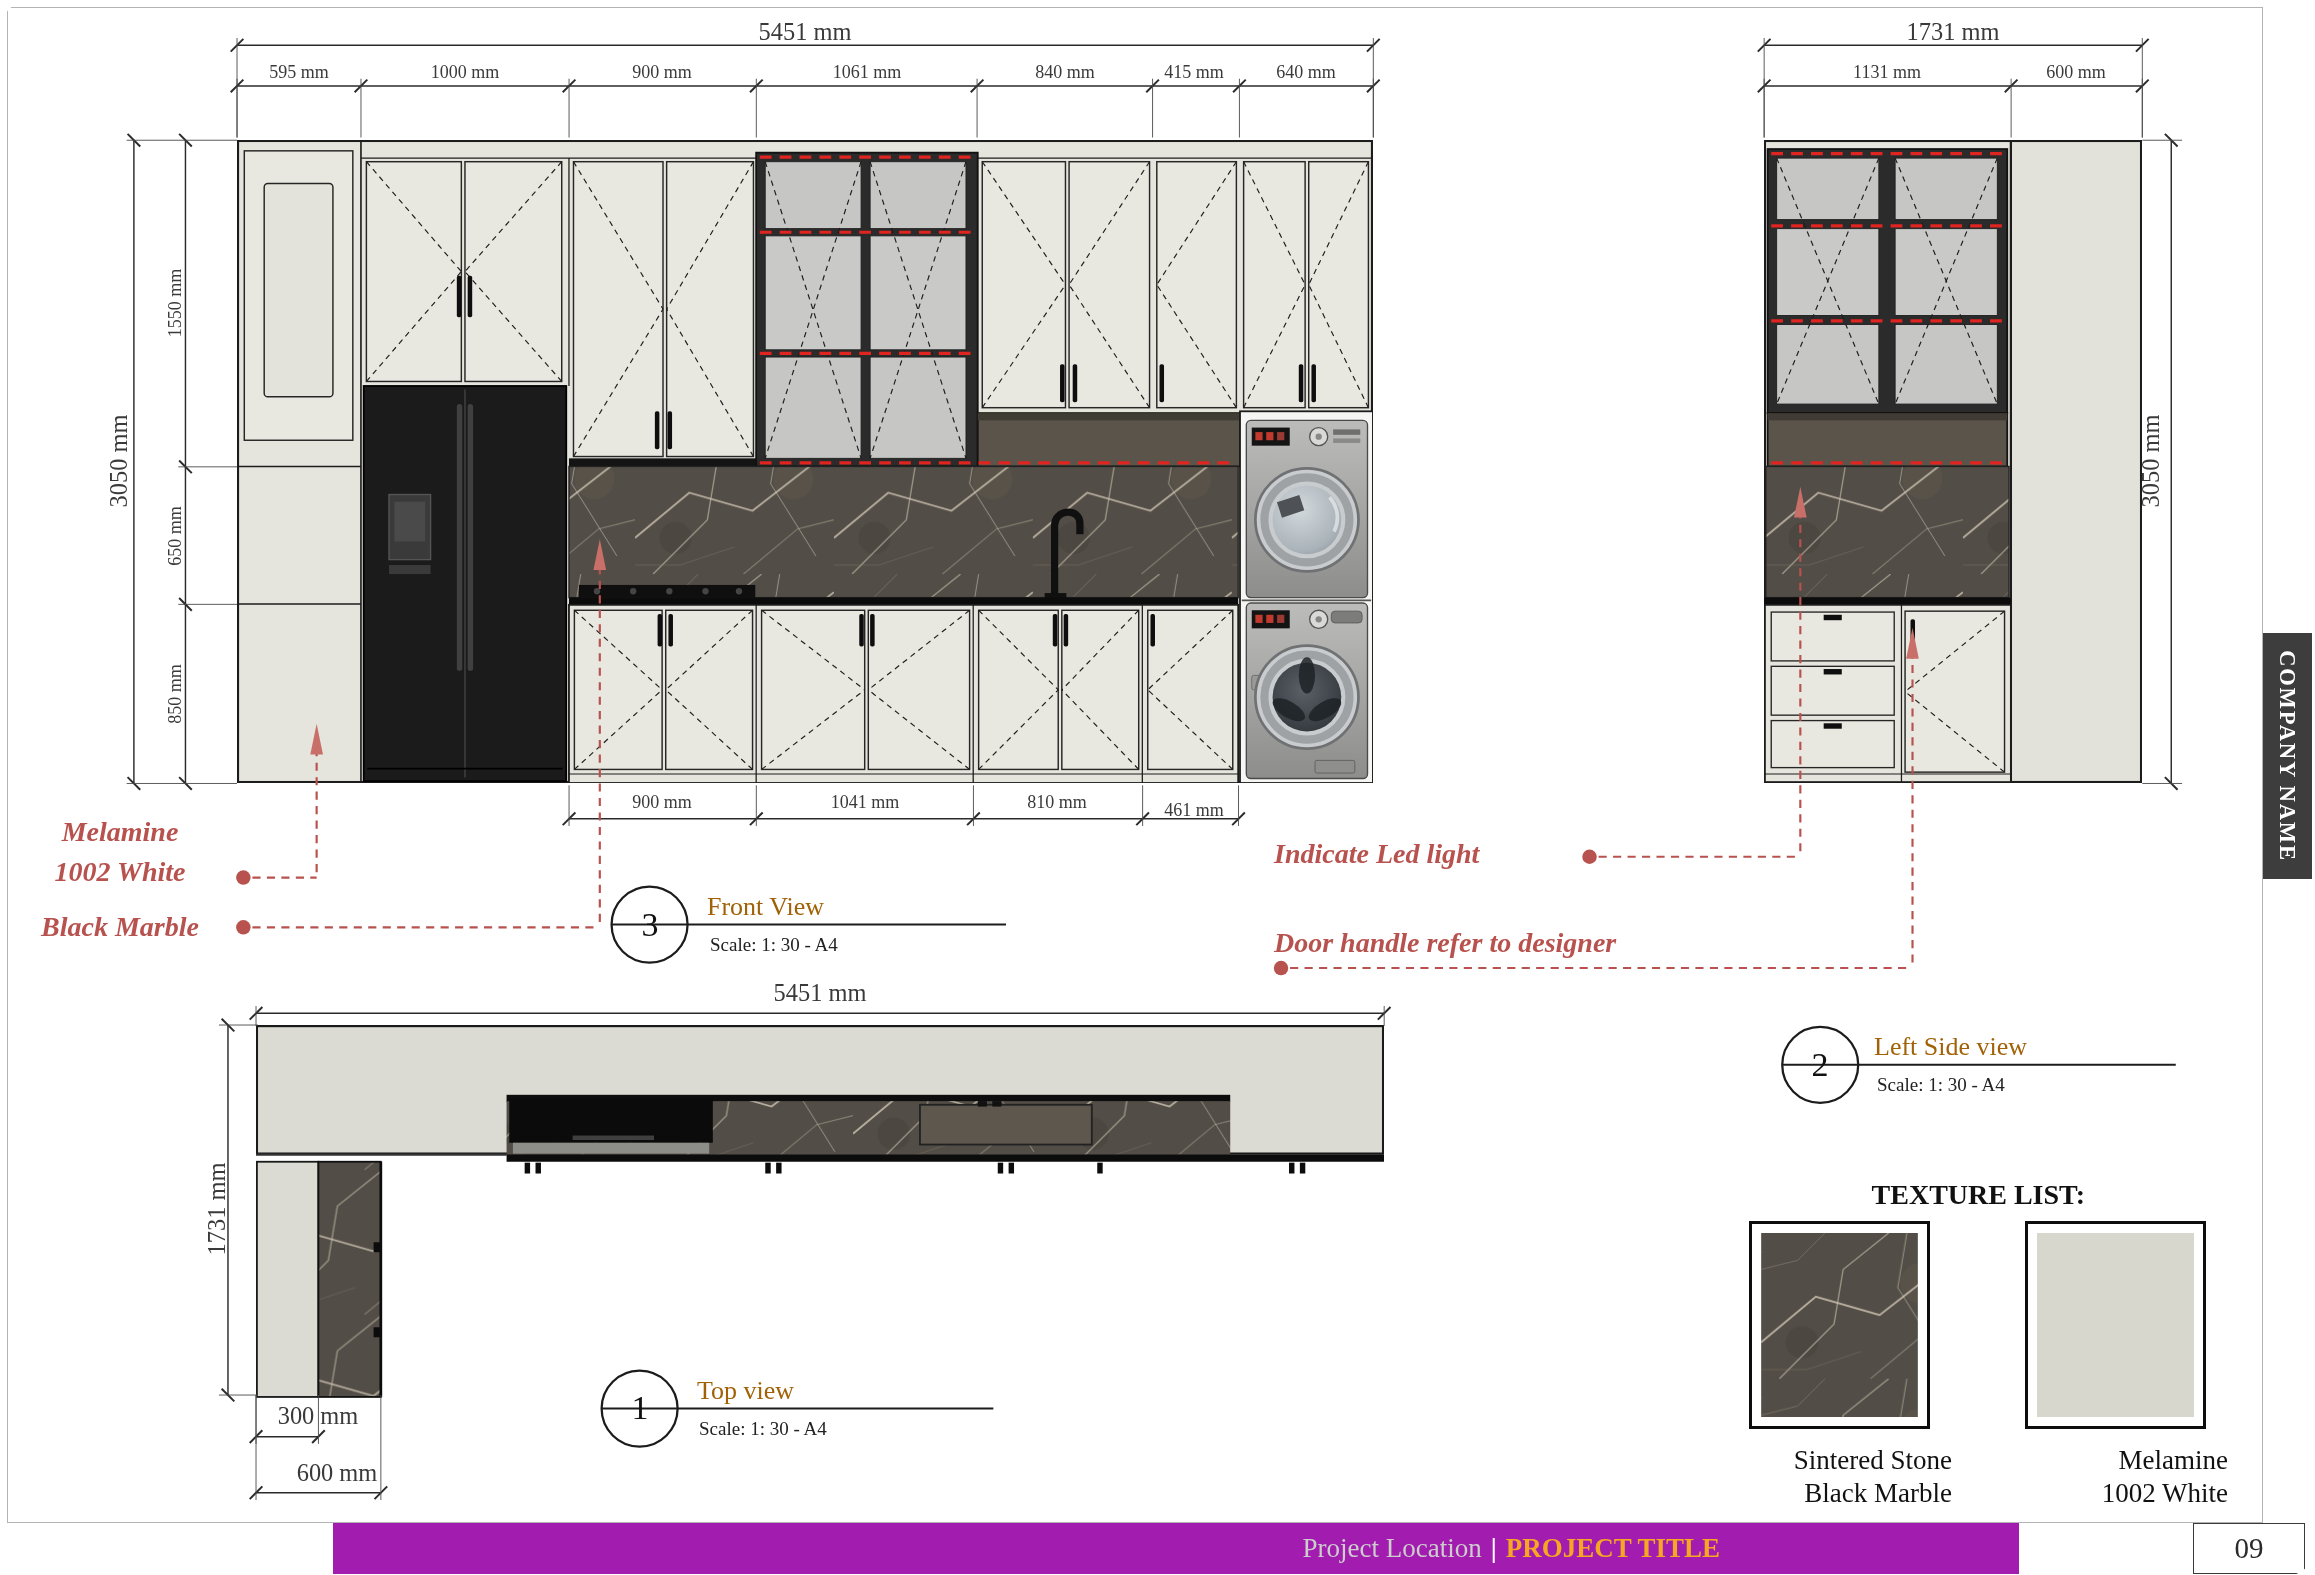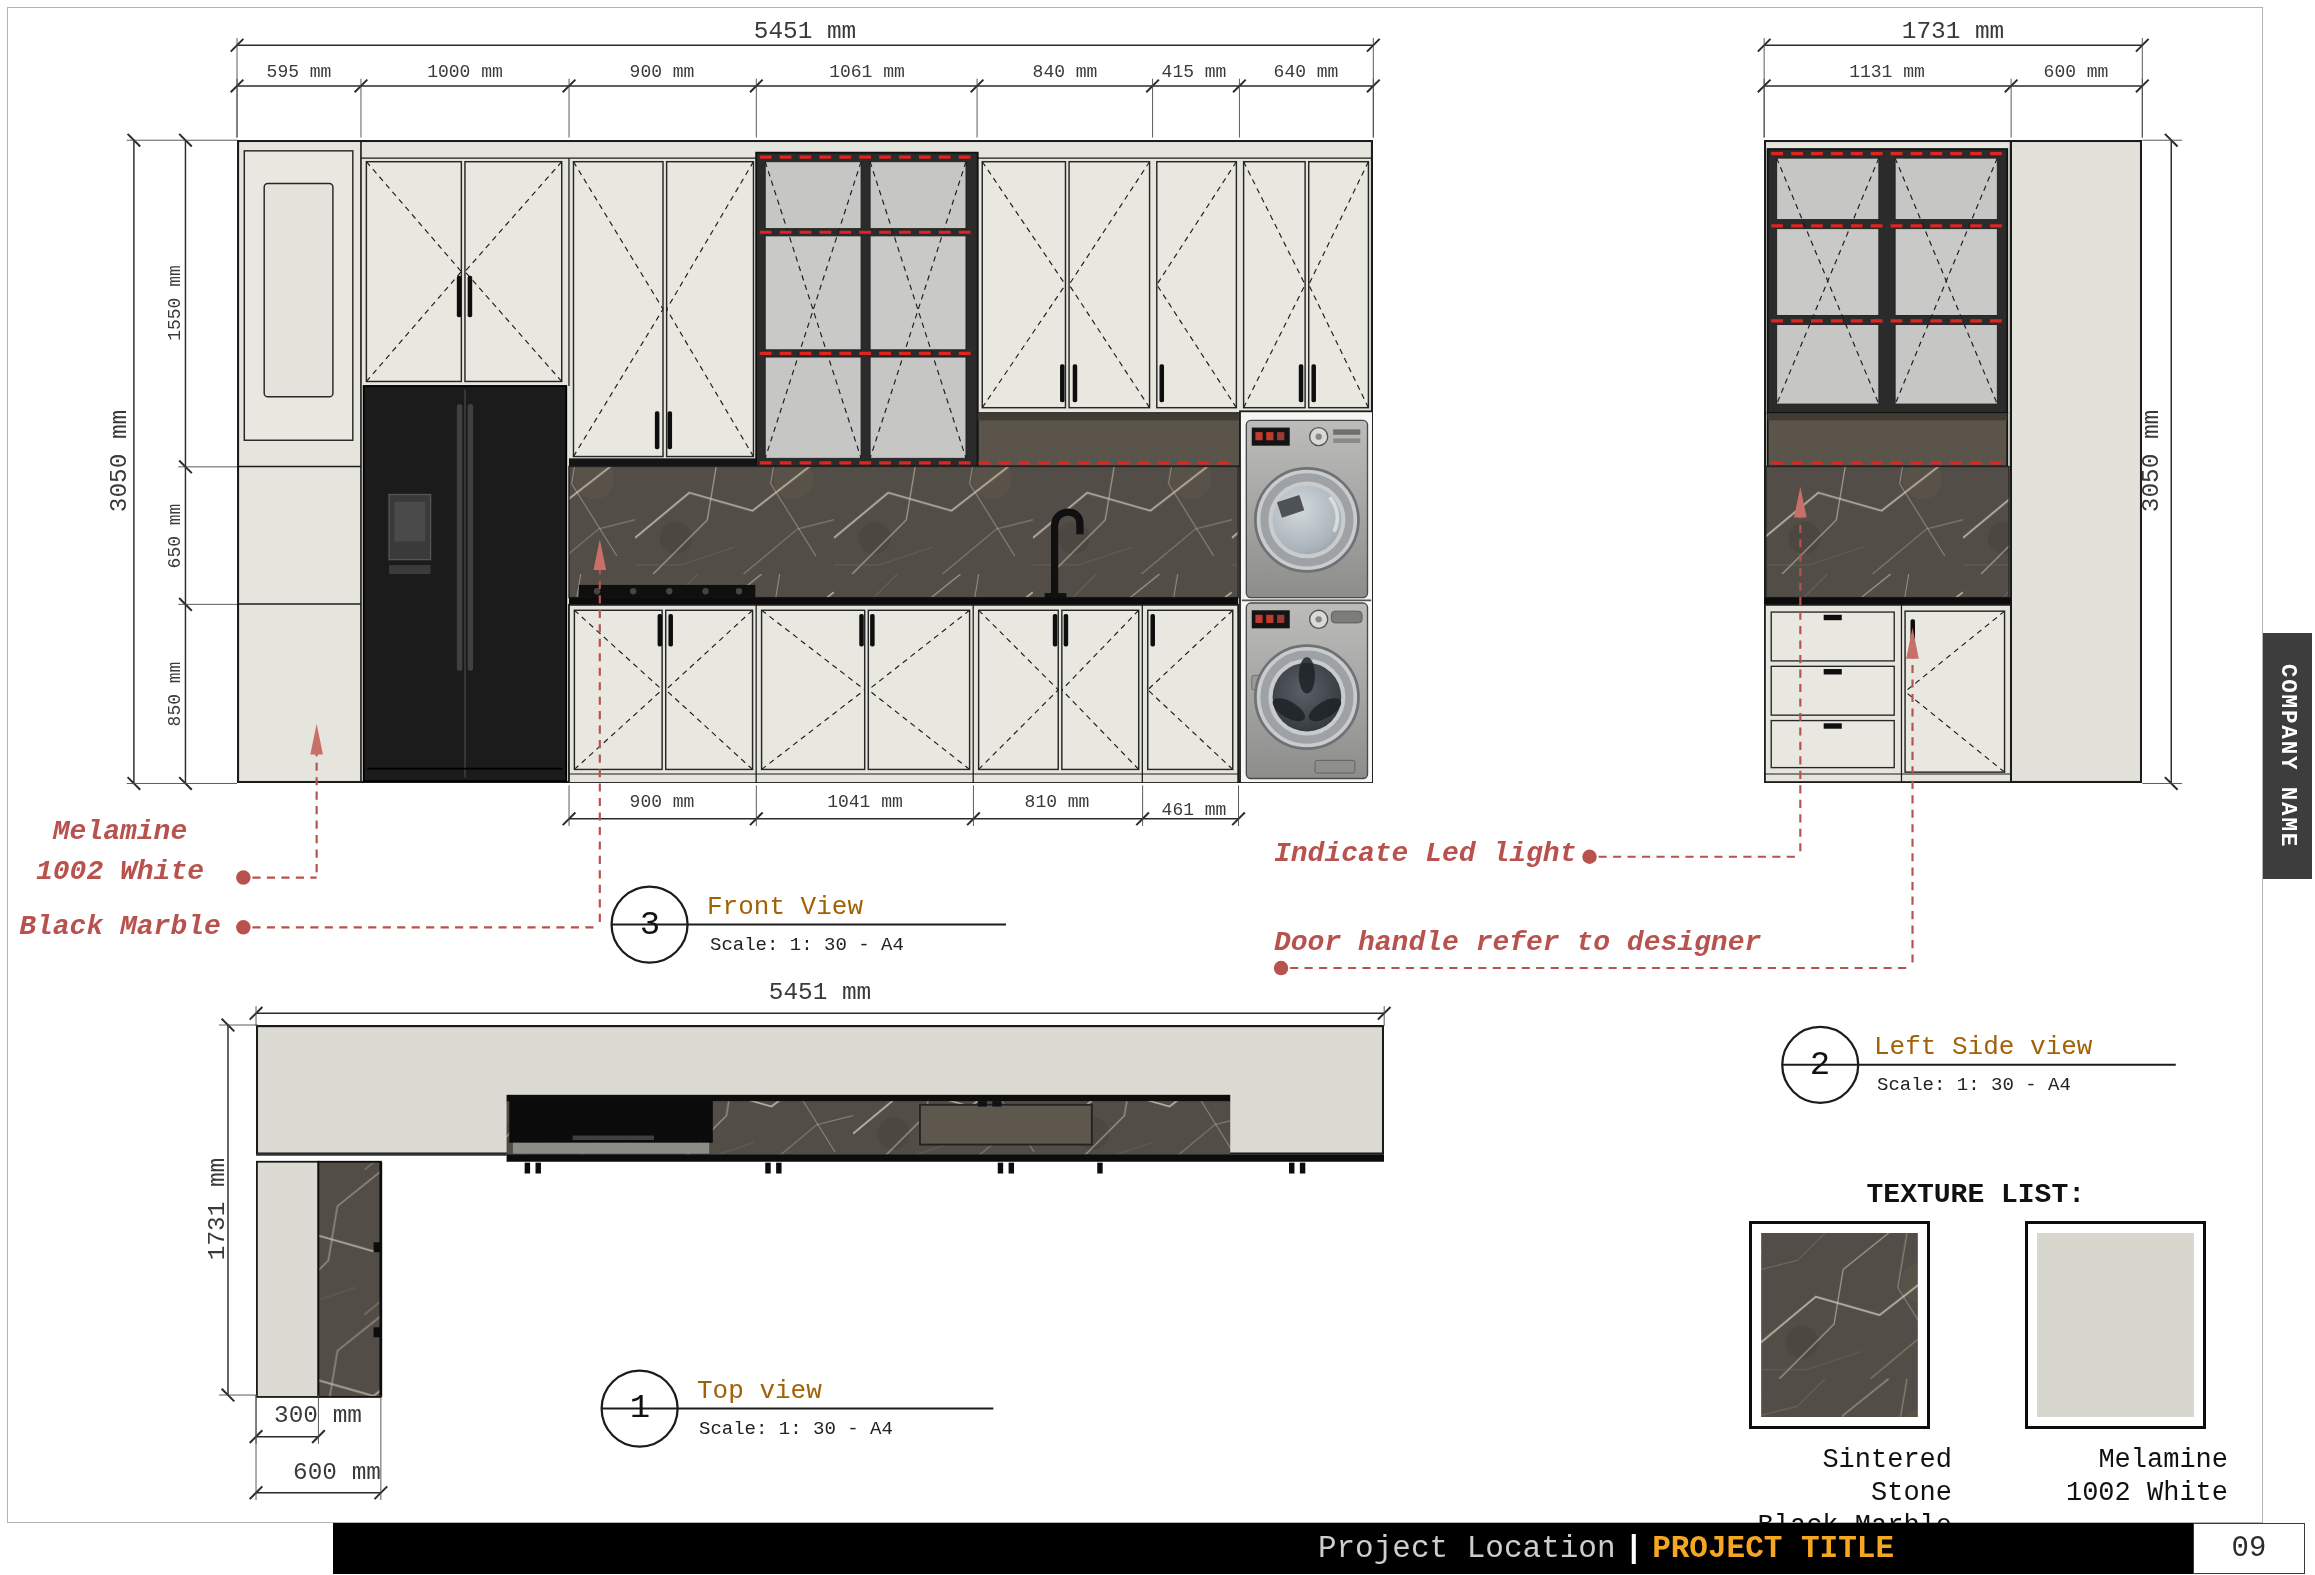--- a/index.html
+++ b/index.html
@@ -1,37 +1,37 @@
 <!DOCTYPE html>
 <html style="font-size:14.5px"><head>
 <meta charset="utf-8">
 <style>
   html,body{margin:0;padding:0;background:#ffffff;}
   #page{position:relative;width:2316px;height:1576px;background:#fff;overflow:hidden;
-        font-family:Liberation Mono, monospace;color:#2b2b2b;}
+        font-family:Liberation Serif, serif;color:#2b2b2b;border-radius:31px;}
   .abs{position:absolute;}
   #border-frame{left:7.2px;top:7.2px;width:2254px;height:1514px;border:0.9px solid #b3b3b3;}
   .dimbig{font-size:24.4px;color:#3a3a3a;white-space:nowrap;transform:translateX(-50%);}
   .dimsm{font-size:18px;color:#3a3a3a;white-space:nowrap;transform:translateX(-50%);}
   .rot{transform:translate(-50%,-50%) rotate(-90deg);transform-origin:center;}
   .ann{color:#b8524e;font-weight:bold;font-style:italic;font-size:28px;line-height:40px;white-space:nowrap;}
   .vtitle{font-size:26px;color:#a16207;white-space:nowrap;}
   .vscale{font-size:19px;color:#222;white-space:nowrap;}
   .vnum{font-size:34px;color:#111;transform:translate(-50%,-50%);}
   .texlabel{font-size:27px;line-height:33px;color:#111;text-align:right;}
   .swatch{border:3.6px solid #0d0d0d;background:#fff;padding:9px;box-sizing:border-box;}
   .swatch-inner{width:100%;height:100%;}
   #company-bar{left:2263px;top:633px;width:49px;height:246px;background:#3d3d3d;}
   #company-bar span{position:absolute;left:49px;top:0;width:246px;height:49px;line-height:49px;
       text-align:center;color:#fff;font-weight:bold;font-size:22.6px;letter-spacing:1.8px;
       transform:rotate(90deg);transform-origin:0 0;white-space:nowrap;}
   #footer-date{left:7.2px;top:1523px;width:326px;height:51px;background:#fff;border:0.9px solid #3a3a3a;
       box-sizing:border-box;line-height:49px;padding-left:36px;font-size:27px;color:#1f1f1f;}
-  #footer-bar{left:333px;top:1523px;width:1860px;height:51px;background:#000000;line-height:51px;
-      text-align:right;padding-right:299px;box-sizing:border-box;font-size:31px;white-space:nowrap;}
+  #footer-bar{left:333px;top:1523px;width:1686px;height:51px;background:#a21caf;line-height:51px;
+      text-align:right;padding-right:299px;box-sizing:border-box;font-size:27px;white-space:nowrap;}
   #footer-bar .loc{color:#cdcdcd;}
   #footer-bar .sep{color:#ffffff;font-weight:bold;padding:0 9px;}
   #footer-bar .ptitle{color:#f5a623;font-weight:bold;}
   #footer-page{left:2193px;top:1523px;width:112px;height:51px;background:#fff;border:0.9px solid #3a3a3a;
       box-sizing:border-box;line-height:49px;text-align:center;font-size:29px;color:#2b2b2b;}
   svg{display:block;}
 </style>
 </head>
 <body>
 

